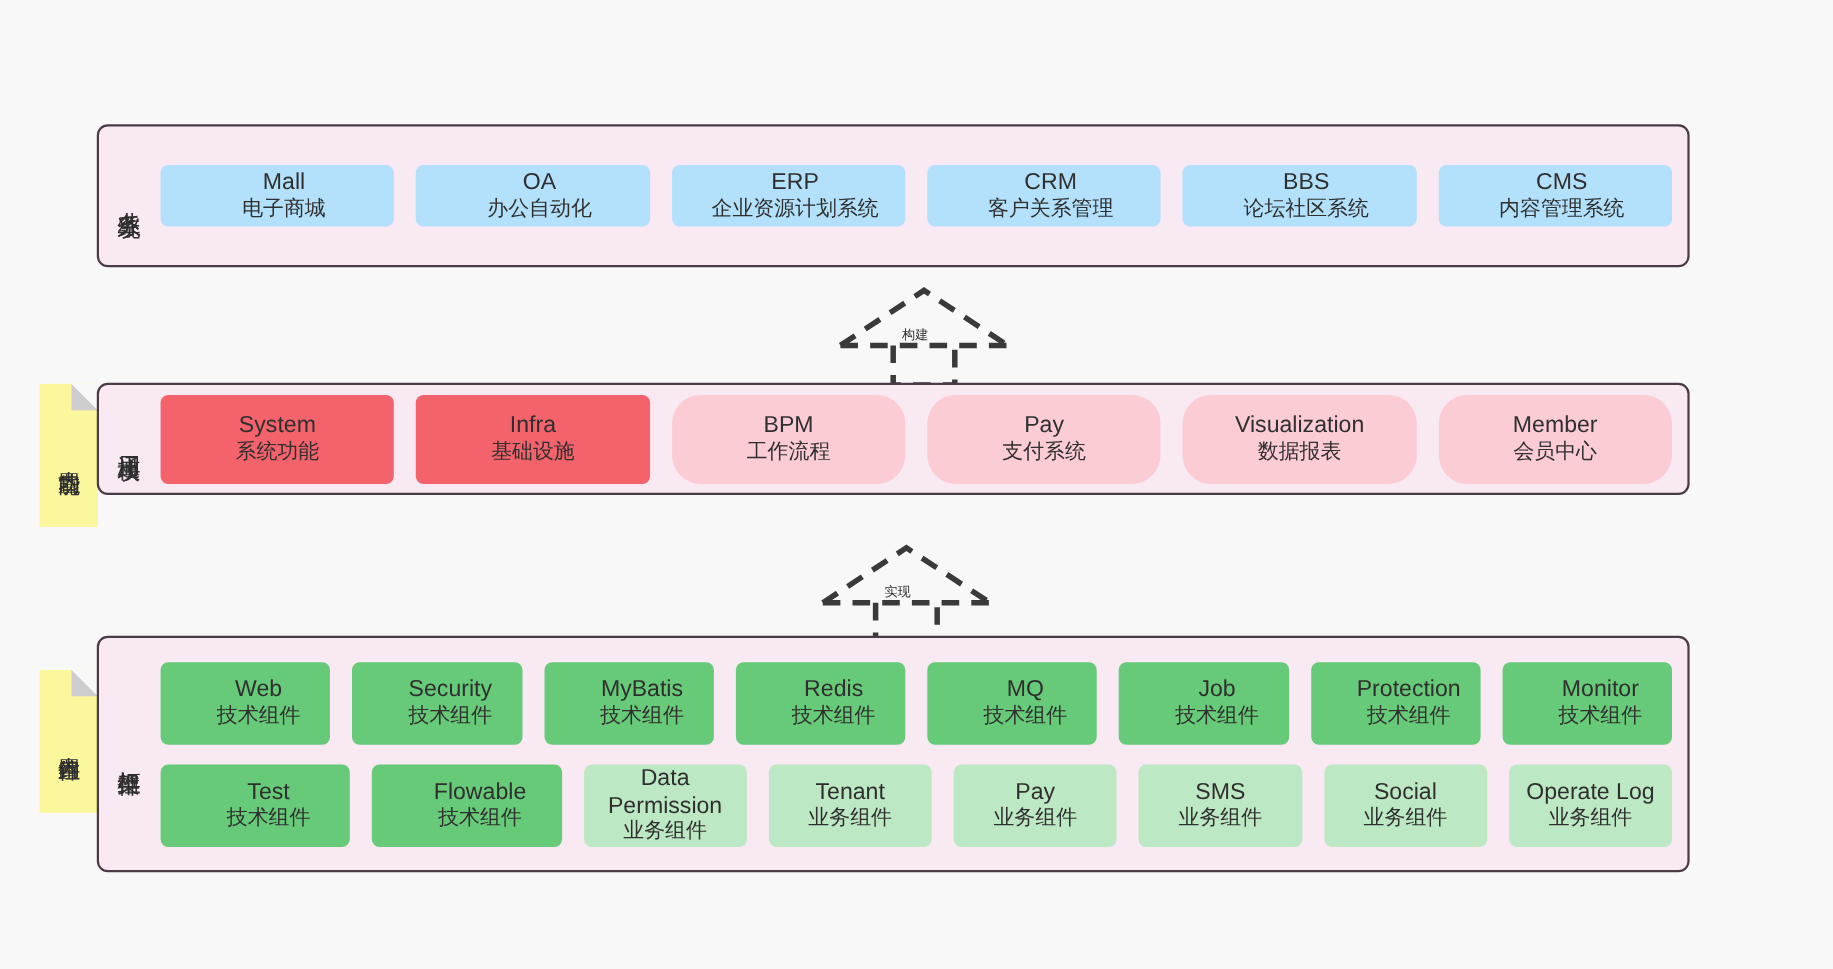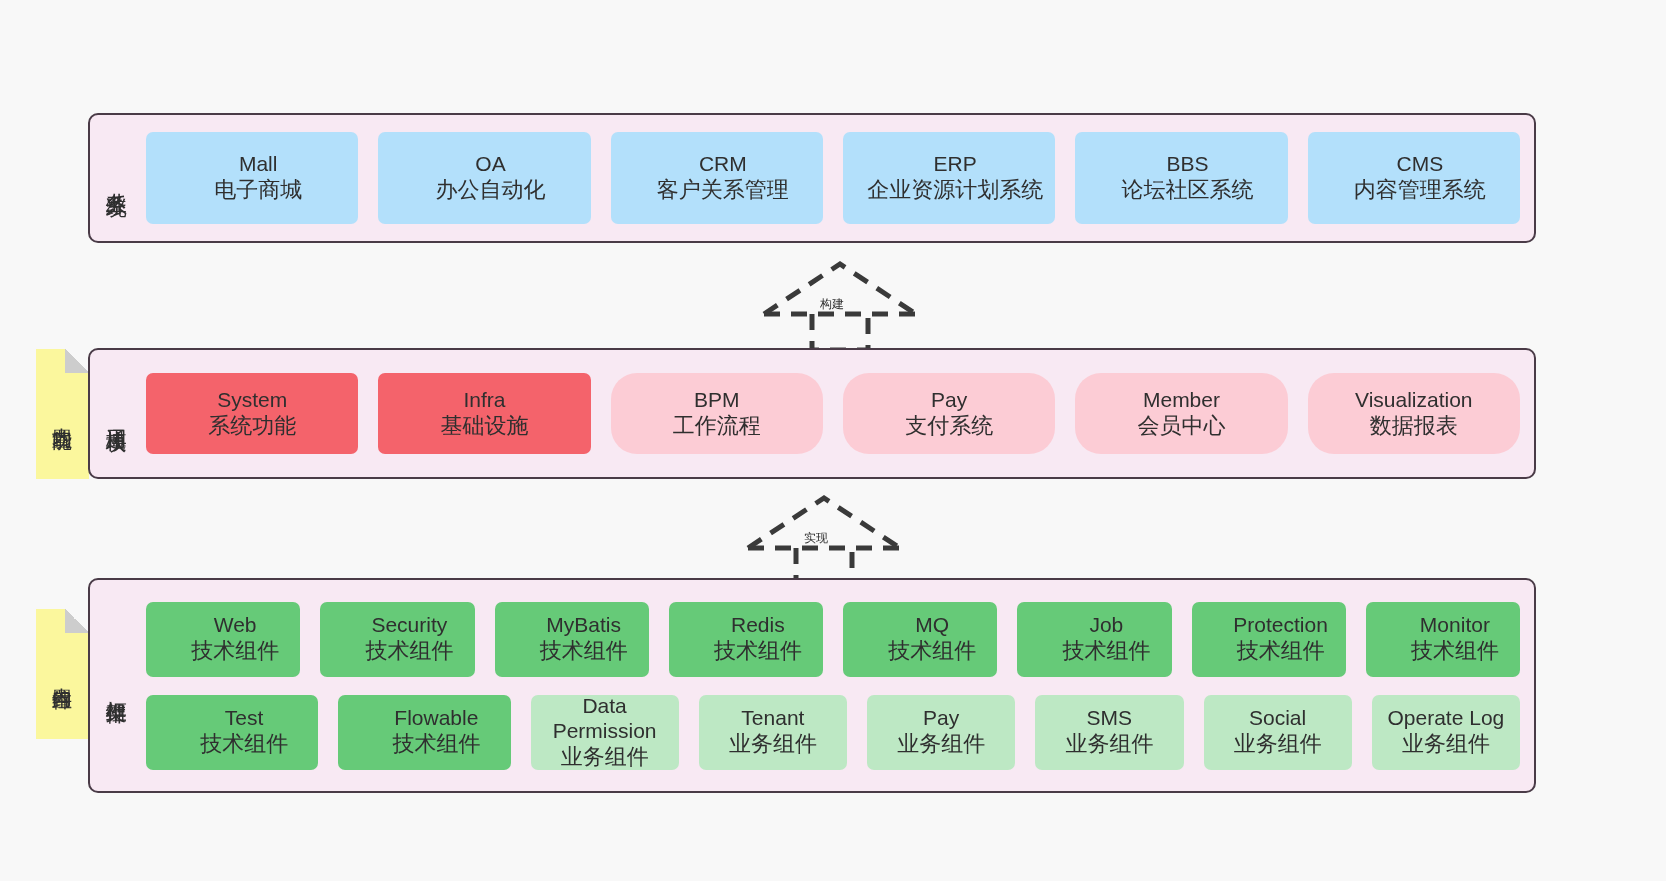--- a/index.html
+++ b/index.html
@@ -71,37 +71,37 @@
     text-align: center;
     box-sizing: border-box;
     padding: 6px 4px;
     color: #2f2f2f;
   }
   .cell .t1 {
     font-size: 21px;
     line-height: 1.18;
   }
   .cell .t2 {
-    font-size: 22px;
+    font-size: 19px;
     line-height: 1.2;
   }
 
   
   .c-blue       { background: #b3e0fb; }
   .c-red        { background: #f4636b; }
   .c-pink       { background: #fcccd5; border-radius: 26px; }
   .c-green      { background: #66ca78; padding-left: 28px; }
   .c-lightgreen { background: #bde8c4; }
 
   
   #layer-business { left: 88px;  top: 113px; width: 1448px; height: 130px; }
-  #layer-module   { left: 88px;  top: 348px; width: 1448px; height: 131px; }
+  #layer-module   { left: 88px;  top: 348px; width: 1448px; height: 102px; }
   #layer-frame    { left: 88px;  top: 578px; width: 1448px; height: 215px; }
 
-  #layer-business .cell { height: 92px; padding-left: 16px; }
+  #layer-business .cell { height: 56px; padding-left: 16px; }
   #layer-module   .cell { height: 81px; }
   #layer-frame    .cell { height: 75px; }
 
   
   .note {
     position: absolute;
     background: #fbf79d;
     color: #2f2f2f;
     font-size: 20px;
     line-height: 1.1;
@@ -161,27 +161,27 @@
           <span class="t1">Mall</span>
           <span class="t2">电子商城</span>
         </div>
 
         <div class="cell c-blue">
           <span class="t1">OA</span>
           <span class="t2">办公自动化</span>
         </div>
 
         <div class="cell c-blue">
+          <span class="t1">ERP</span>
+          <span class="t2">企业资源计划系统</span>
+        </div>
+
+        <div class="cell c-blue">
           <span class="t1">CRM</span>
           <span class="t2">客户关系管理</span>
-        </div>
-
-        <div class="cell c-blue">
-          <span class="t1">ERP</span>
-          <span class="t2">企业资源计划系统</span>
         </div>
 
         <div class="cell c-blue">
           <span class="t1">BBS</span>
           <span class="t2">论坛社区系统</span>
         </div>
 
         <div class="cell c-blue">
           <span class="t1">CMS</span>
           <span class="t2">内容管理系统</span>
@@ -223,27 +223,27 @@
           <span class="t1">BPM</span>
           <span class="t2">工作流程</span>
         </div>
 
         <div class="cell c-pink">
           <span class="t1">Pay</span>
           <span class="t2">支付系统</span>
         </div>
 
         <div class="cell c-pink">
+          <span class="t1">Visualization</span>
+          <span class="t2">数据报表</span>
+        </div>
+
+        <div class="cell c-pink">
           <span class="t1">Member</span>
           <span class="t2">会员中心</span>
-        </div>
-
-        <div class="cell c-pink">
-          <span class="t1">Visualization</span>
-          <span class="t2">数据报表</span>
         </div>
 
       </div>
     </div>
   </div>
 
   <div class="arrow" id="arrow-realize">
     <svg width="160" height="96" viewBox="0 0 160 96" aria-hidden="true">
       <path d="M4 56 L80 6 L156 56" fill="none" stroke="#3a3a3a" stroke-width="5" stroke-dasharray="16 11" stroke-linecap="butt"></path>
       <path d="M4 56 L156 56" fill="none" stroke="#3a3a3a" stroke-width="5" stroke-dasharray="16 11"></path>

